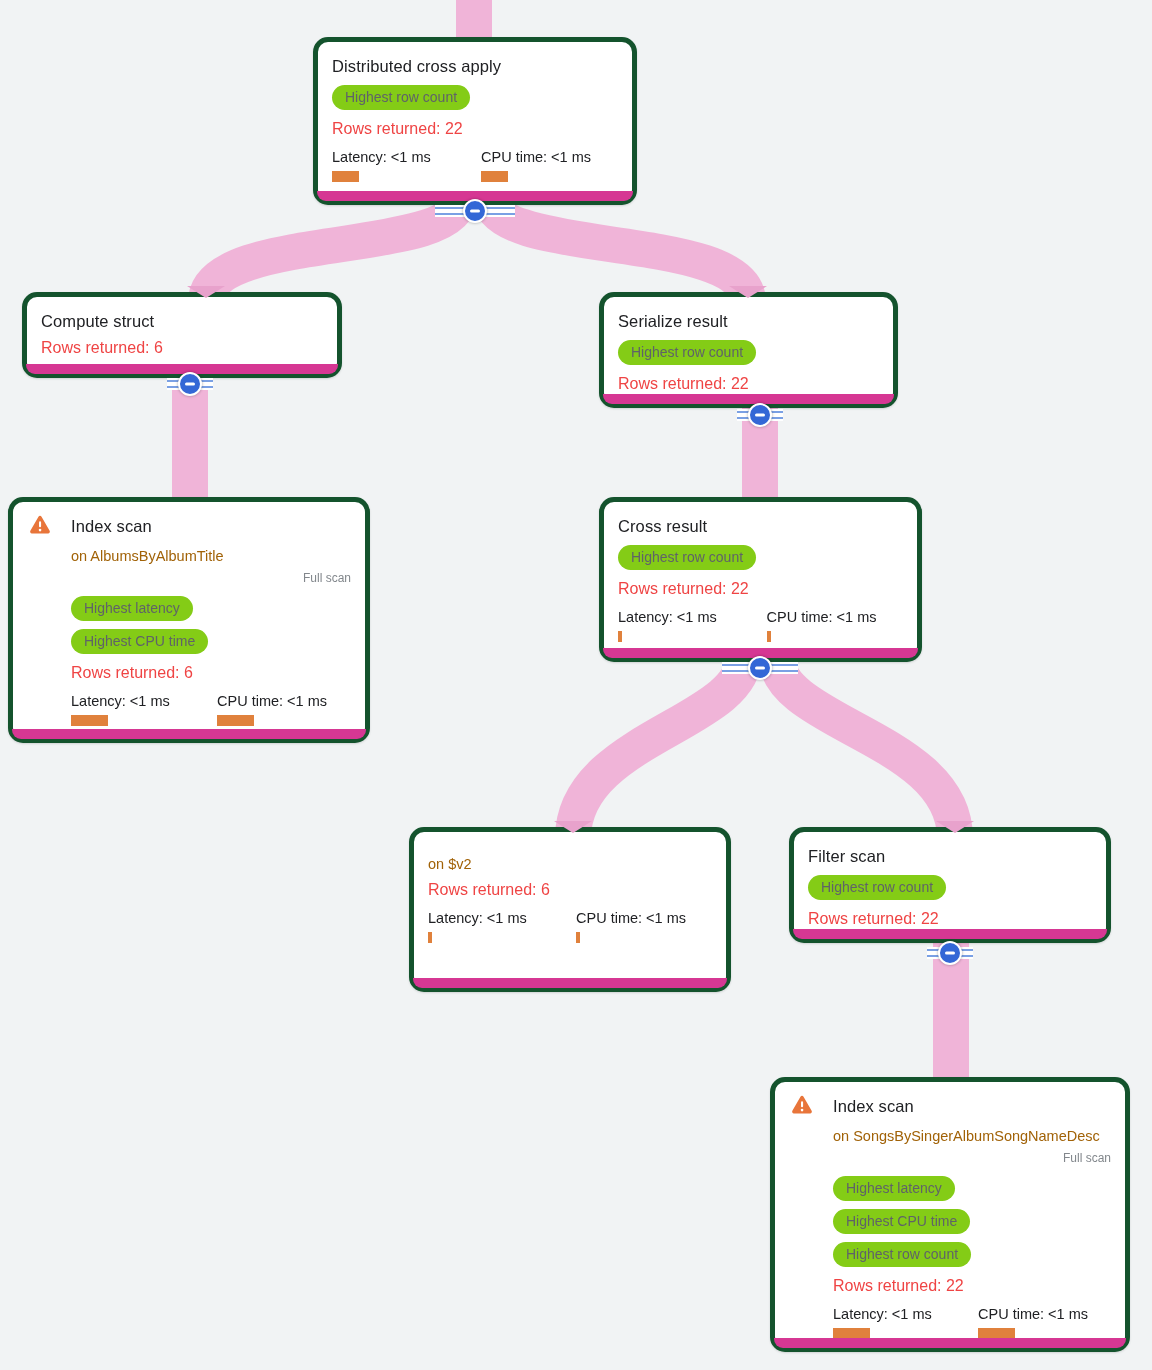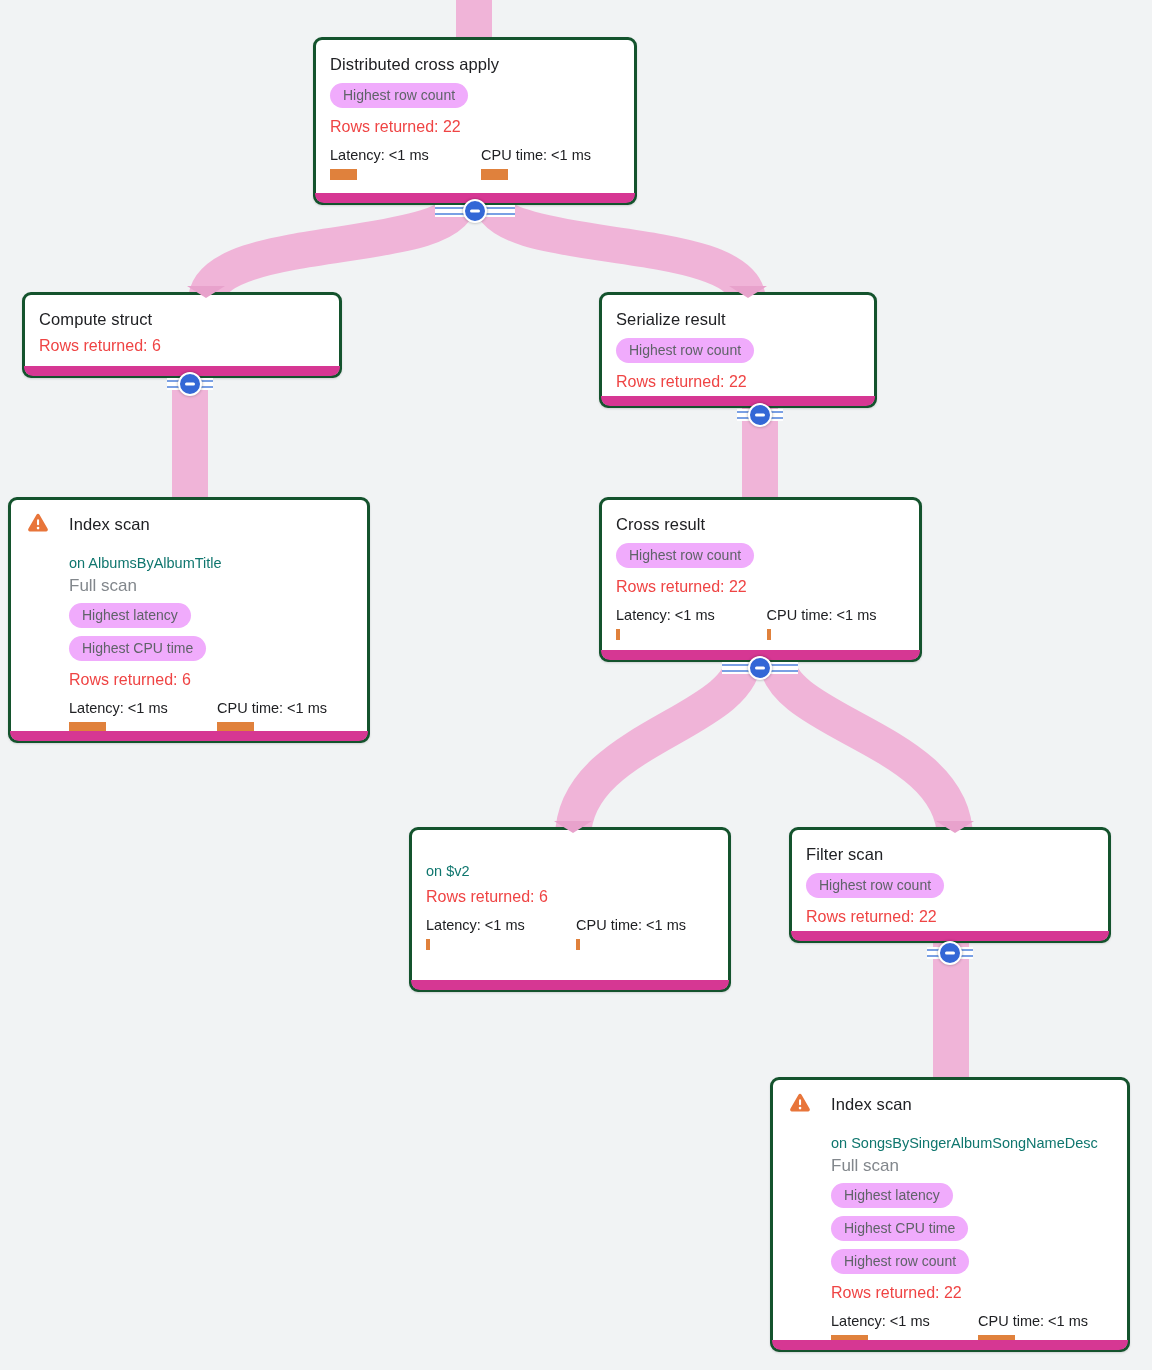--- a/index.html
+++ b/index.html
@@ -8,37 +8,37 @@
     background:#f1f3f4;
     font-family:"Liberation Sans",sans-serif;
     overflow:hidden;position:relative;
   }
   .canvas{position:absolute;inset:0;}
   svg.edges{position:absolute;left:0;top:0;z-index:0;}
   
   .card{
     position:absolute;z-index:1;
     background:#ffffff;
-    border:3px solid #14532d;
-    border-radius:9px;
+    border:5px solid #14532d;
+    border-radius:15px;
     box-shadow:0 1px 2px rgba(60,64,67,.18);
     box-sizing:border-box;
   }
   .card-body{padding:13px 14px 0 14px;position:relative;}
   .card.indent .card-body{padding-left:58px;}
   .warn{position:absolute;left:16px;top:13px;width:22px;height:20px;}
   .node-title{
     margin:0;font-size:16.5px;font-weight:500;color:#202124;
     line-height:22px;letter-spacing:.1px;
   }
-  .sub{font-size:14.5px;color:#0f766e;margin-top:19px;line-height:19px;}
-  .muted{font-size:17px;color:#82878c;margin-top:3px;line-height:19px;}
+  .sub{font-size:14.5px;color:#a16207;margin-top:10px;line-height:19px;}
+  .muted{font-size:12px;color:#82878c;margin-top:3px;line-height:19px;text-align:right;}
   .pill{
     display:table;margin-top:8px;
-    background:#f0abfc;color:#5f6368;
+    background:#84cc16;color:#5f6368;
     font-size:14px;line-height:17px;
     padding:4px 13px;border-radius:13px;white-space:nowrap;
   }
   .rows{font-size:16px;color:#ef4444;margin-top:9px;line-height:19px;}
   .metrics{display:flex;margin-top:10px;gap:12px;}
   .metric{width:146px;}
   .metric-label{font-size:14.5px;color:#202124;line-height:19px;}
   .bar{height:11px;margin-top:4px;background:#e0813c;}
   .footer-bar{
     position:absolute;left:-1px;right:-1px;bottom:-1px;height:10px;
@@ -109,21 +109,21 @@
   </article>
 
   <article class="card" style="left:22px;top:292px;width:320px;height:86px">
     <div class="card-body">
       <h2 class="node-title">Compute struct</h2>
       <div class="rows" style="margin-top:6px">Rows returned: 6</div>
     </div>
     <div class="footer-bar"></div>
   </article>
 
-  <article class="card" style="left:599px;top:292px;width:278px;height:116px">
+  <article class="card" style="left:599px;top:292px;width:299px;height:116px">
     <div class="card-body">
       <h2 class="node-title">Serialize result</h2>
       <div class="pill">Highest row count</div>
       <div class="rows">Rows returned: 22</div>
     </div>
     <div class="footer-bar"></div>
   </article>
 
   <article class="card indent" style="left:8px;top:497px;width:362px;height:246px">
     <div class="card-body">

